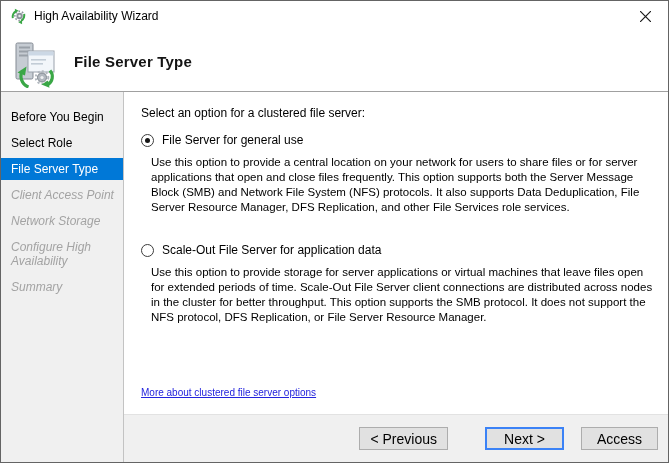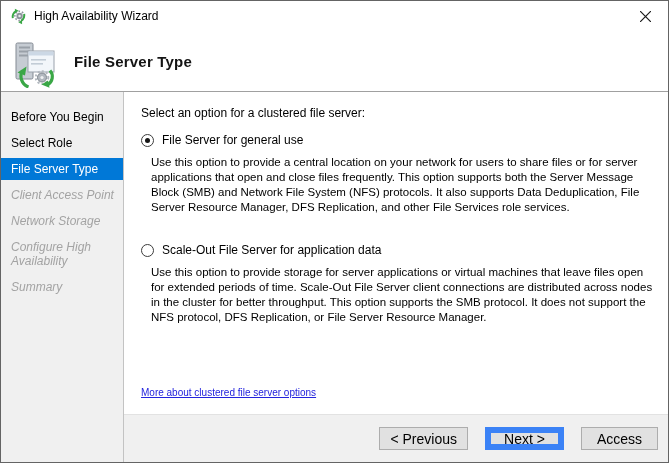--- a/index.html
+++ b/index.html
@@ -31,21 +31,21 @@
   .opt-row{display:flex;align-items:center;gap:8px;}
   .radio{width:13px;height:13px;border:1px solid #3c3c3c;border-radius:50%;background:#fff;position:relative;flex:0 0 13px;}
   .radio.checked::after{content:"";position:absolute;left:3px;top:3px;width:5px;height:5px;border-radius:50%;background:#161616;}
   .opt-label{font-size:12px;}
   .opt-desc{margin:8px 0 0 10px;max-width:506px;font-size:11.5px;line-height:15px;}
   .link{margin-top:auto;margin-bottom:16px;color:#2323dd;text-decoration:underline;font-size:10px;width:fit-content;cursor:pointer;}
   
   .cmdbar{flex:0 0 47px;background:#f0f0f0;display:flex;align-items:center;justify-content:flex-end;gap:17px;padding-right:10px;}
   .btn{height:23px;min-width:73px;padding:0 10px;background:#e1e1e1;border:1px solid #adadad;
        font-size:14px;color:#000;display:flex;align-items:center;justify-content:center;cursor:default;}
-  .btn.default{border:6px solid #3b82f6;min-width:79px;}
+  .btn.default{border:2px solid #3b82f6;min-width:79px;margin-left:20px;}
   .btn.cancel{min-width:77px;}
 </style>
 </head>
 <body>
 
 <div class="window">
 
   <div class="titlebar">
     <span class="app-icon">
       <svg viewBox="0 0 16 16" width="17" height="17">

